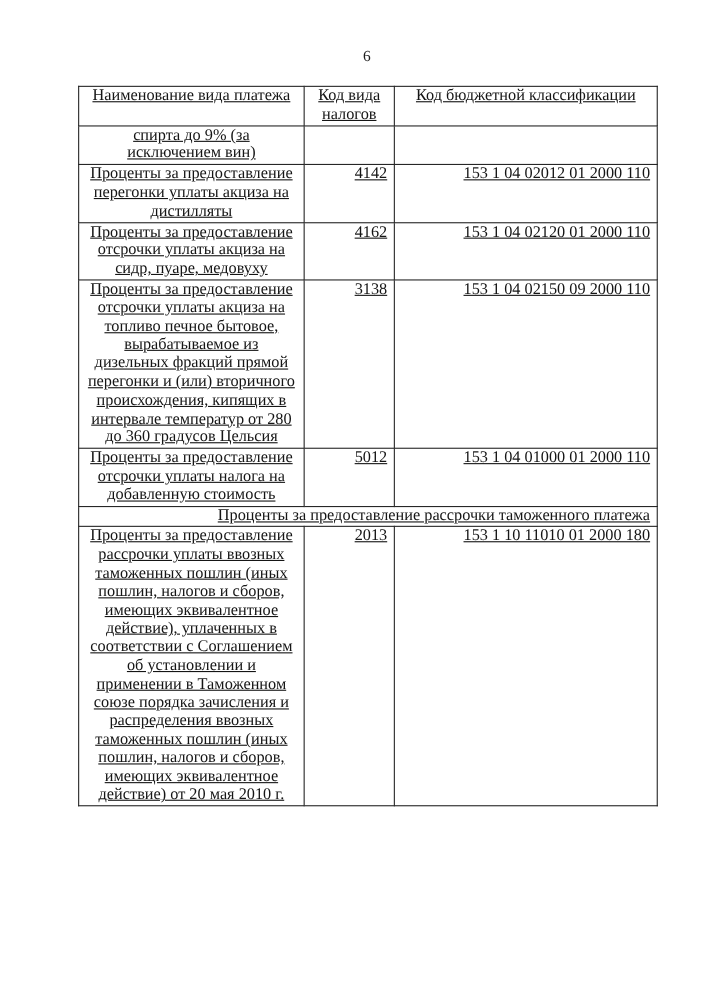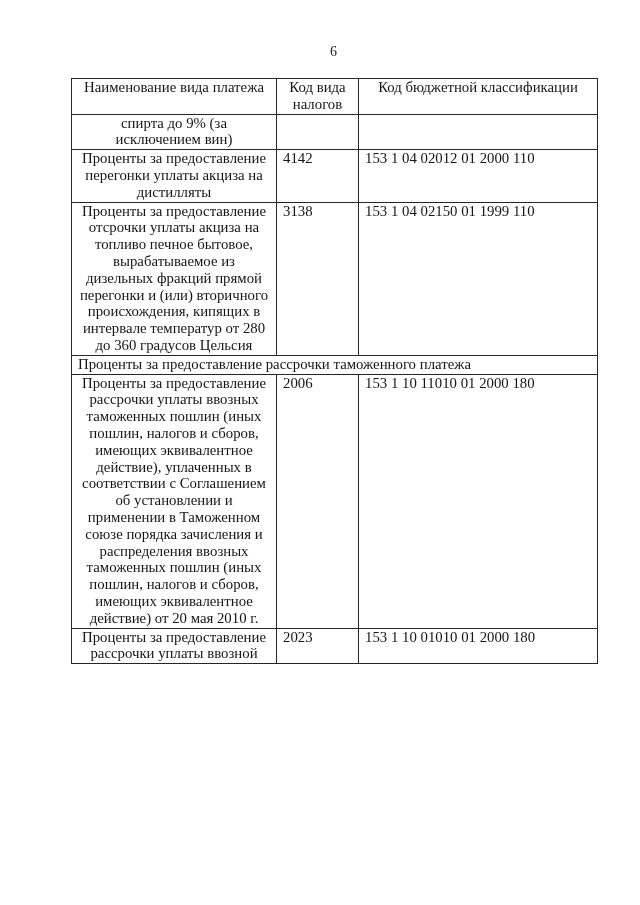--- a/index.html
+++ b/index.html
@@ -35,34 +35,35 @@
     font-size: 14.8px;
     line-height: 16.8px;
   }
   table.payments-table th,
   table.payments-table td {
     border: 1.5px solid #262626;
     vertical-align: top;
     padding: 0 6px 1px 6px;
     font-weight: normal;
     word-wrap: break-word;
+    text-decoration: underline;
   }
   th.col-name, th.col-code, th.col-kbk {
     text-align: center;
     padding-top: 1px;
   }
   td.name-cell {
     text-align: center;
   }
   td.code-cell,
   td.kbk-cell {
-    text-align: left;
+    text-align: right;
   }
   td.section-cell {
-    text-align: left;
+    text-align: right;
     padding-top: 0;
     padding-bottom: 1px;
   }
 </style>
 </head>
 <body>
 
 <div class="page-number">6</div>
 
 <table class="payments-table">
@@ -83,31 +84,36 @@
         <td class="name-cell">спирта до 9% (за исключением вин)</td>
         <td class="code-cell"></td>
         <td class="kbk-cell"></td>
       </tr>
       <tr>
         <td class="name-cell">Проценты за предоставление перегонки уплаты акциза на дистилляты</td>
         <td class="code-cell">4142</td>
         <td class="kbk-cell">153 1 04 02012 01 2000 110</td>
       </tr>
       <tr>
+        <td class="name-cell">Проценты за предоставление отсрочки уплаты акциза на сидр, пуаре, медовуху</td>
+        <td class="code-cell">4162</td>
+        <td class="kbk-cell">153 1 04 02120 01 2000 110</td>
+      </tr>
+      <tr>
         <td class="name-cell">Проценты за предоставление отсрочки уплаты акциза на топливо печное бытовое, вырабатываемое из дизельных фракций прямой перегонки и (или) вторичного происхождения, кипящих в интервале температур от 280 до 360 градусов Цельсия</td>
         <td class="code-cell">3138</td>
-        <td class="kbk-cell">153 1 04 02150 01 1999 110</td>
+        <td class="kbk-cell">153 1 04 02150 09 2000 110</td>
+      </tr>
+      <tr>
+        <td class="name-cell">Проценты за предоставление отсрочки уплаты налога на добавленную стоимость</td>
+        <td class="code-cell">5012</td>
+        <td class="kbk-cell">153 1 04 01000 01 2000 110</td>
       </tr>
       <tr>
         <td colspan="3" class="section-cell">Проценты за предоставление рассрочки таможенного платежа</td>
       </tr>
       <tr>
         <td class="name-cell">Проценты за предоставление рассрочки уплаты ввозных таможенных пошлин (иных пошлин, налогов и сборов, имеющих эквивалентное действие), уплаченных в соответствии с Соглашением об установлении и применении в Таможенном союзе порядка зачисления и распределения ввозных таможенных пошлин (иных пошлин, налогов и сборов, имеющих эквивалентное действие) от 20 мая 2010 г.</td>
-        <td class="code-cell">2006</td>
+        <td class="code-cell">2013</td>
         <td class="kbk-cell">153 1 10 11010 01 2000 180</td>
-      </tr>
-      <tr>
-        <td class="name-cell">Проценты за предоставление рассрочки уплаты ввозной</td>
-        <td class="code-cell">2023</td>
-        <td class="kbk-cell">153 1 10 01010 01 2000 180</td>
       </tr>
     </tbody>
 </table>
 
 </body></html>

